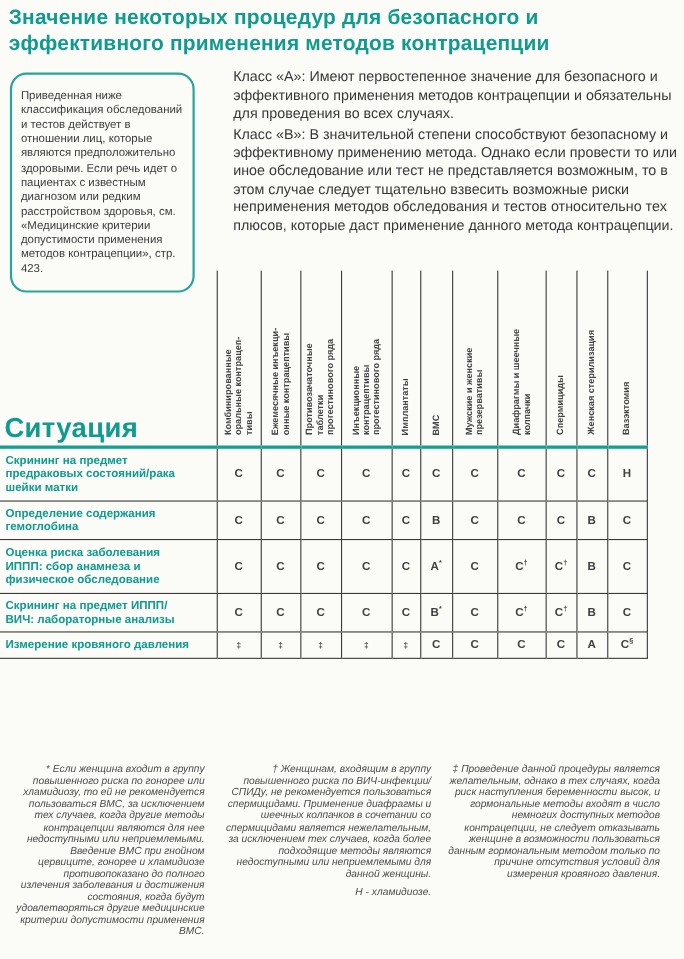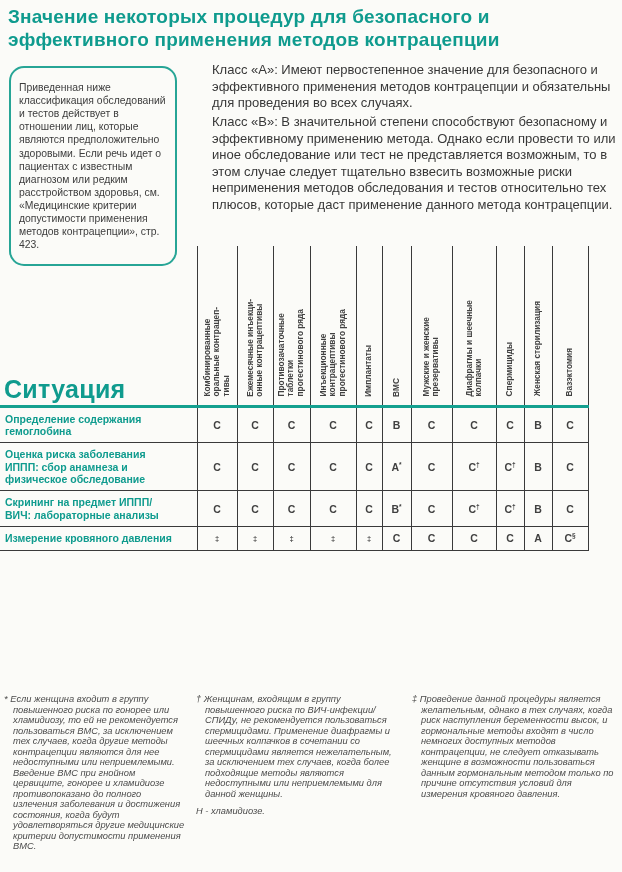--- a/index.html
+++ b/index.html
@@ -53,21 +53,21 @@
     line-height:1.18;white-space:pre-line;
   }
   td.val{
     text-align:center;vertical-align:middle;
     font-size:10.5px;color:#404040;font-weight:bold;padding:2px 0;
   }
   td.val sup{font-size:6.5px;vertical-align:super;line-height:0;}
   td.val.mark-only{font-size:7.5px;color:#4a4a4a;}
   .footnotes{
     position:absolute;top:694px;left:4px;width:616px;
-    display:flex;gap:10px;
+    display:flex;gap:0;text-align:right;
   }
   .fn-col{font-style:italic;color:#4b4b4b;}
   .fn-col-1{width:182px;}
   .fn-col-2{width:206px;}
   .fn-col-3{width:208px;}
   .fn-col p{
     margin:0 0 7px 0;font-size:9.3px;line-height:1.13;
     padding-left:9px;text-indent:-9px;
   }
 </style>
@@ -123,20 +123,36 @@
 презервативы</div></th>
       <th class="col"><div class="rot">Диафрагмы  и шеечные
 колпачки</div></th>
       <th class="col"><div class="rot">Спермициды</div></th>
       <th class="col"><div class="rot">Женская стерилизация</div></th>
       <th class="col"><div class="rot">Вазэктомия</div></th>
     </tr>
   </thead>
   <tbody>
       <tr>
+        <td class="row-label">Скрининг на предмет
+предраковых состояний/рака
+шейки матки</td>
+        <td class="val">С</td>
+        <td class="val">С</td>
+        <td class="val">С</td>
+        <td class="val">С</td>
+        <td class="val">С</td>
+        <td class="val">С</td>
+        <td class="val">С</td>
+        <td class="val">С</td>
+        <td class="val">С</td>
+        <td class="val">С</td>
+        <td class="val">Н</td>
+      </tr>
+      <tr>
         <td class="row-label">Определение содержания
 гемоглобина</td>
         <td class="val">С</td>
         <td class="val">С</td>
         <td class="val">С</td>
         <td class="val">С</td>
         <td class="val">С</td>
         <td class="val">В</td>
         <td class="val">С</td>
         <td class="val">С</td>

